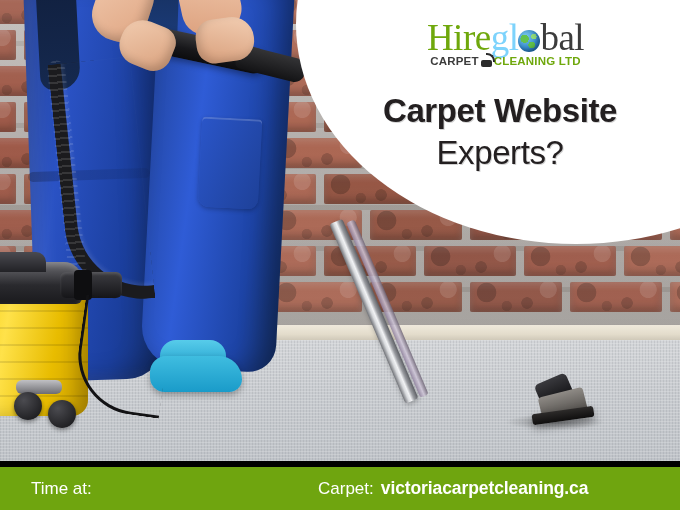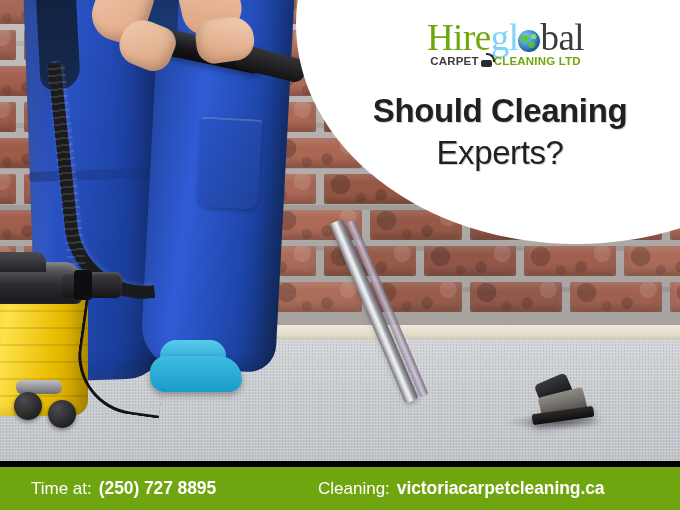--- a/index.html
+++ b/index.html
@@ -331,29 +331,28 @@
   </div>
 
   <div class="circle"></div>
 
   <div class="logo">
     <div class="logo-word"><span class="lg-time">Hire</span><span class="lg-g">gl</span><span class="globe"></span><span class="lg-lobal">bal</span></div>
     <div class="logo-sub"><span class="sub-carpet">CARPET</span><span class="vacmark"><b></b><i></i></span><span class="sub-clean">CLEANING LTD</span></div>
   </div>
 
   <div class="heading">
-    <div class="h-line2">Should Cleaning</div>
+    <div class="h-line2">Carpet Website</div>
     <div class="h-line3">Experts?</div>
   </div>
 
   <div class="blackstrip"></div>
   <div class="footer">
     <div class="f-left">
       <span class="f-label">Time at:</span>
-      <span class="f-value">(250) 727 8895</span>
     </div>
     <div class="f-right">
-      <span class="f-label">Cleaning:</span>
+      <span class="f-label">Carpet:</span>
       <span class="f-value">victoriacarpetcleaning.ca</span>
     </div>
   </div>
 
 </div>
 
 </body></html>

